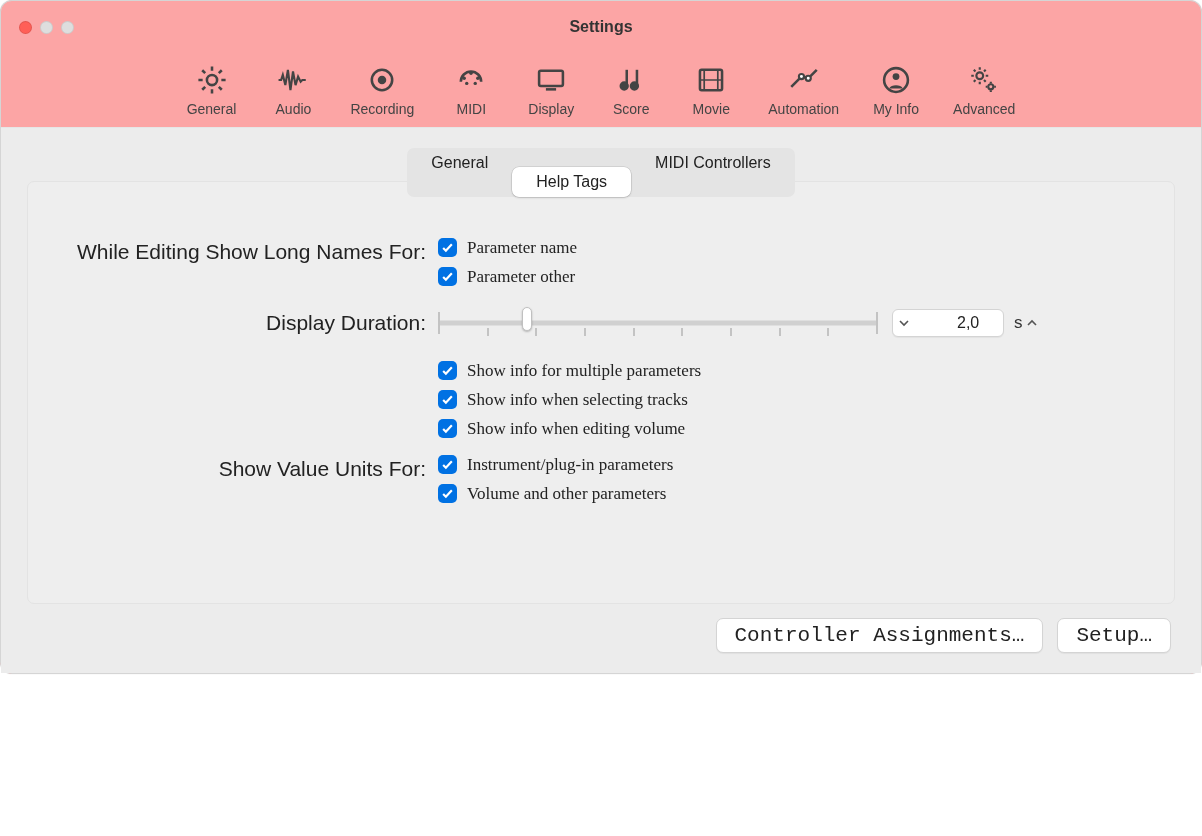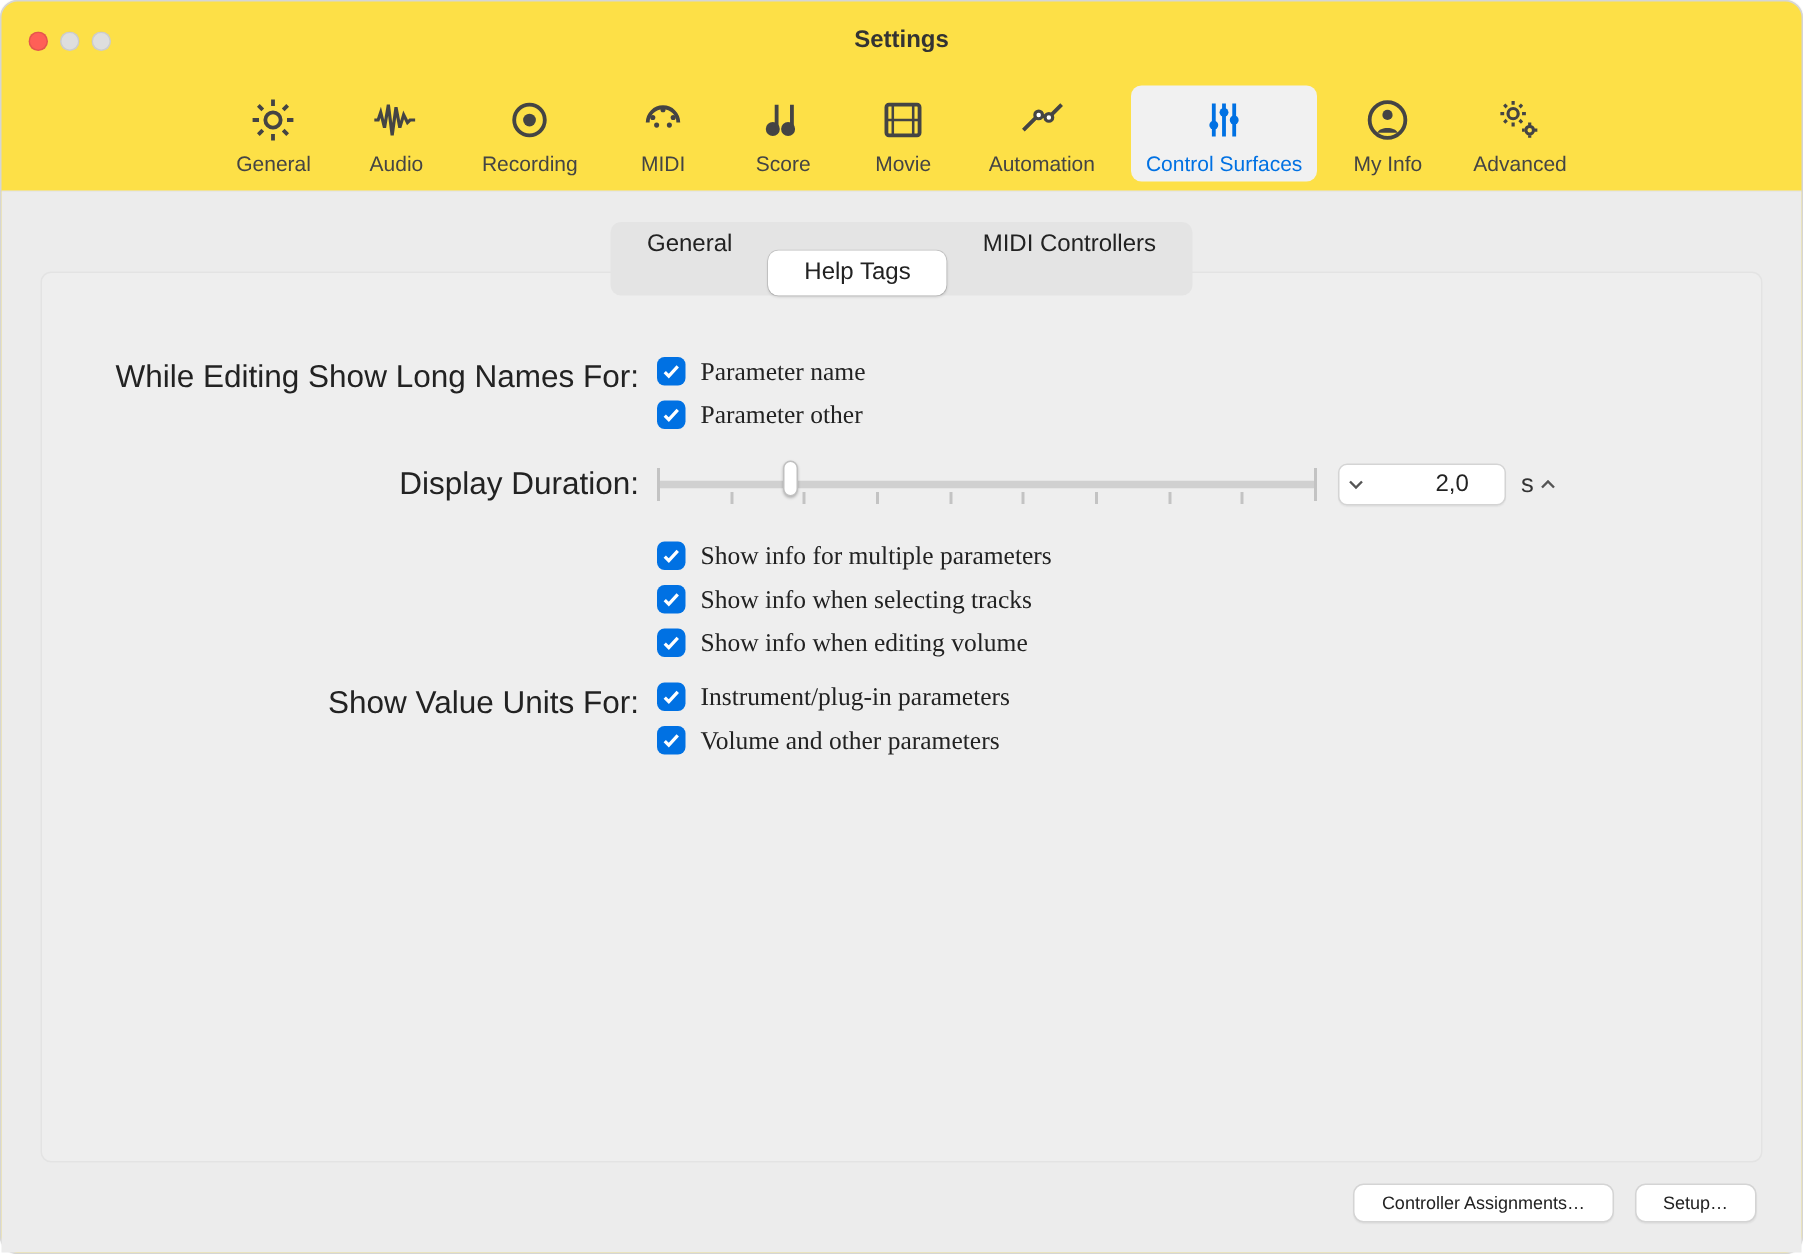--- a/index.html
+++ b/index.html
@@ -5,24 +5,24 @@
   * { box-sizing: border-box; margin: 0; padding: 0; }
   body {
     font-family: -apple-system, "Helvetica Neue", Helvetica, Arial, sans-serif;
     background: #fff;
     width: 1202px;
     height: 836px;
     overflow: hidden;
   }
   .window {
     width: 1202px;
-    height: 836px;
+    height: 674px;
     border: 1px solid #d5d5d5;
     border-radius: 12px;
-    background: #fde047;
+    background: #fca5a5;
     display: flex;
     flex-direction: column;
     box-shadow: 0 0 1px rgba(0,0,0,0.2);
   }
   .titlebar {
     height: 52px;
     display: flex;
     align-items: center;
     position: relative;
     border-bottom: none;
@@ -224,24 +224,25 @@
     justify-content: flex-end;
     gap: 14px;
     padding: 14px 4px 2px 4px;
     width: 100%;
   }
   .btn {
     background: #fff;
     border: 1px solid #d4d4d4;
     border-radius: 7px;
     padding: 5px 18px;
-    font-size: 12px;
+    font-size: 21px;
     color: #222;
     box-shadow: 0 1px 1px rgba(0,0,0,0.05);
     cursor: default;
+    font-family: Liberation Mono, monospace;
   }
 </style>
 </head>
 <body>
 
 <div class="window">
 
   <div class="titlebar">
     <div class="traffic-lights">
       <div class="tl red"></div>
@@ -283,20 +284,27 @@
           <path d="M8 22a12 12 0 0 1 24 0" fill="none" stroke="#444" stroke-width="3"></path>
           <circle cx="20" cy="12" r="2" fill="#444"></circle>
           <circle cx="12" cy="18" r="2" fill="#444"></circle>
           <circle cx="28" cy="18" r="2" fill="#444"></circle>
           <circle cx="15" cy="24" r="2" fill="#444"></circle>
           <circle cx="25" cy="24" r="2" fill="#444"></circle>
         </svg>
       <span class="lbl">MIDI</span>
     </div>
 
+    <div class="toolbar-item">
+      <svg viewBox="0 0 40 40">
+          <rect x="6" y="9" width="28" height="18" rx="2" fill="none" stroke="#444" stroke-width="3"></rect>
+          <path d="M14 31h12" stroke="#444" stroke-width="3"></path>
+        </svg>
+      <span class="lbl">Display</span>
+    </div>
 
     <div class="toolbar-item">
       <svg viewBox="0 0 40 40">
           <g stroke="#444" stroke-width="3" fill="#444">
             <path d="M15 8v18" fill="none"></path>
             <path d="M27 8v18" fill="none"></path>
             <circle cx="12" cy="27" r="4"></circle>
             <circle cx="24" cy="27" r="4"></circle>
           </g>
         </svg>
@@ -313,31 +321,20 @@
 
     <div class="toolbar-item">
       <svg viewBox="0 0 40 40">
           <path d="M5 28l12-12 8 2 10-10" fill="none" stroke="#444" stroke-width="3"></path>
           <circle cx="17" cy="16" r="3" fill="#fff" stroke="#444" stroke-width="2.5"></circle>
           <circle cx="25" cy="18" r="3" fill="#fff" stroke="#444" stroke-width="2.5"></circle>
         </svg>
       <span class="lbl">Automation</span>
     </div>
 
-    <div class="toolbar-item selected">
-      <svg viewBox="0 0 40 40">
-          <g stroke="#0071e3" stroke-width="3" fill="none">
-            <path d="M12 7v26M20 7v26M28 7v26"></path>
-          </g>
-          <circle cx="12" cy="24" r="3.5" fill="#0071e3"></circle>
-          <circle cx="20" cy="14" r="3.5" fill="#0071e3"></circle>
-          <circle cx="28" cy="20" r="3.5" fill="#0071e3"></circle>
-        </svg>
-      <span class="lbl">Control Surfaces</span>
-    </div>
 
     <div class="toolbar-item">
       <svg viewBox="0 0 40 40">
           <circle cx="20" cy="20" r="14" fill="none" stroke="#444" stroke-width="3"></circle>
           <circle cx="20" cy="16" r="4" fill="#444"></circle>
           <path d="M12 30c2-5 14-5 16 0" fill="#444"></path>
         </svg>
       <span class="lbl">My Info</span>
     </div>
 

